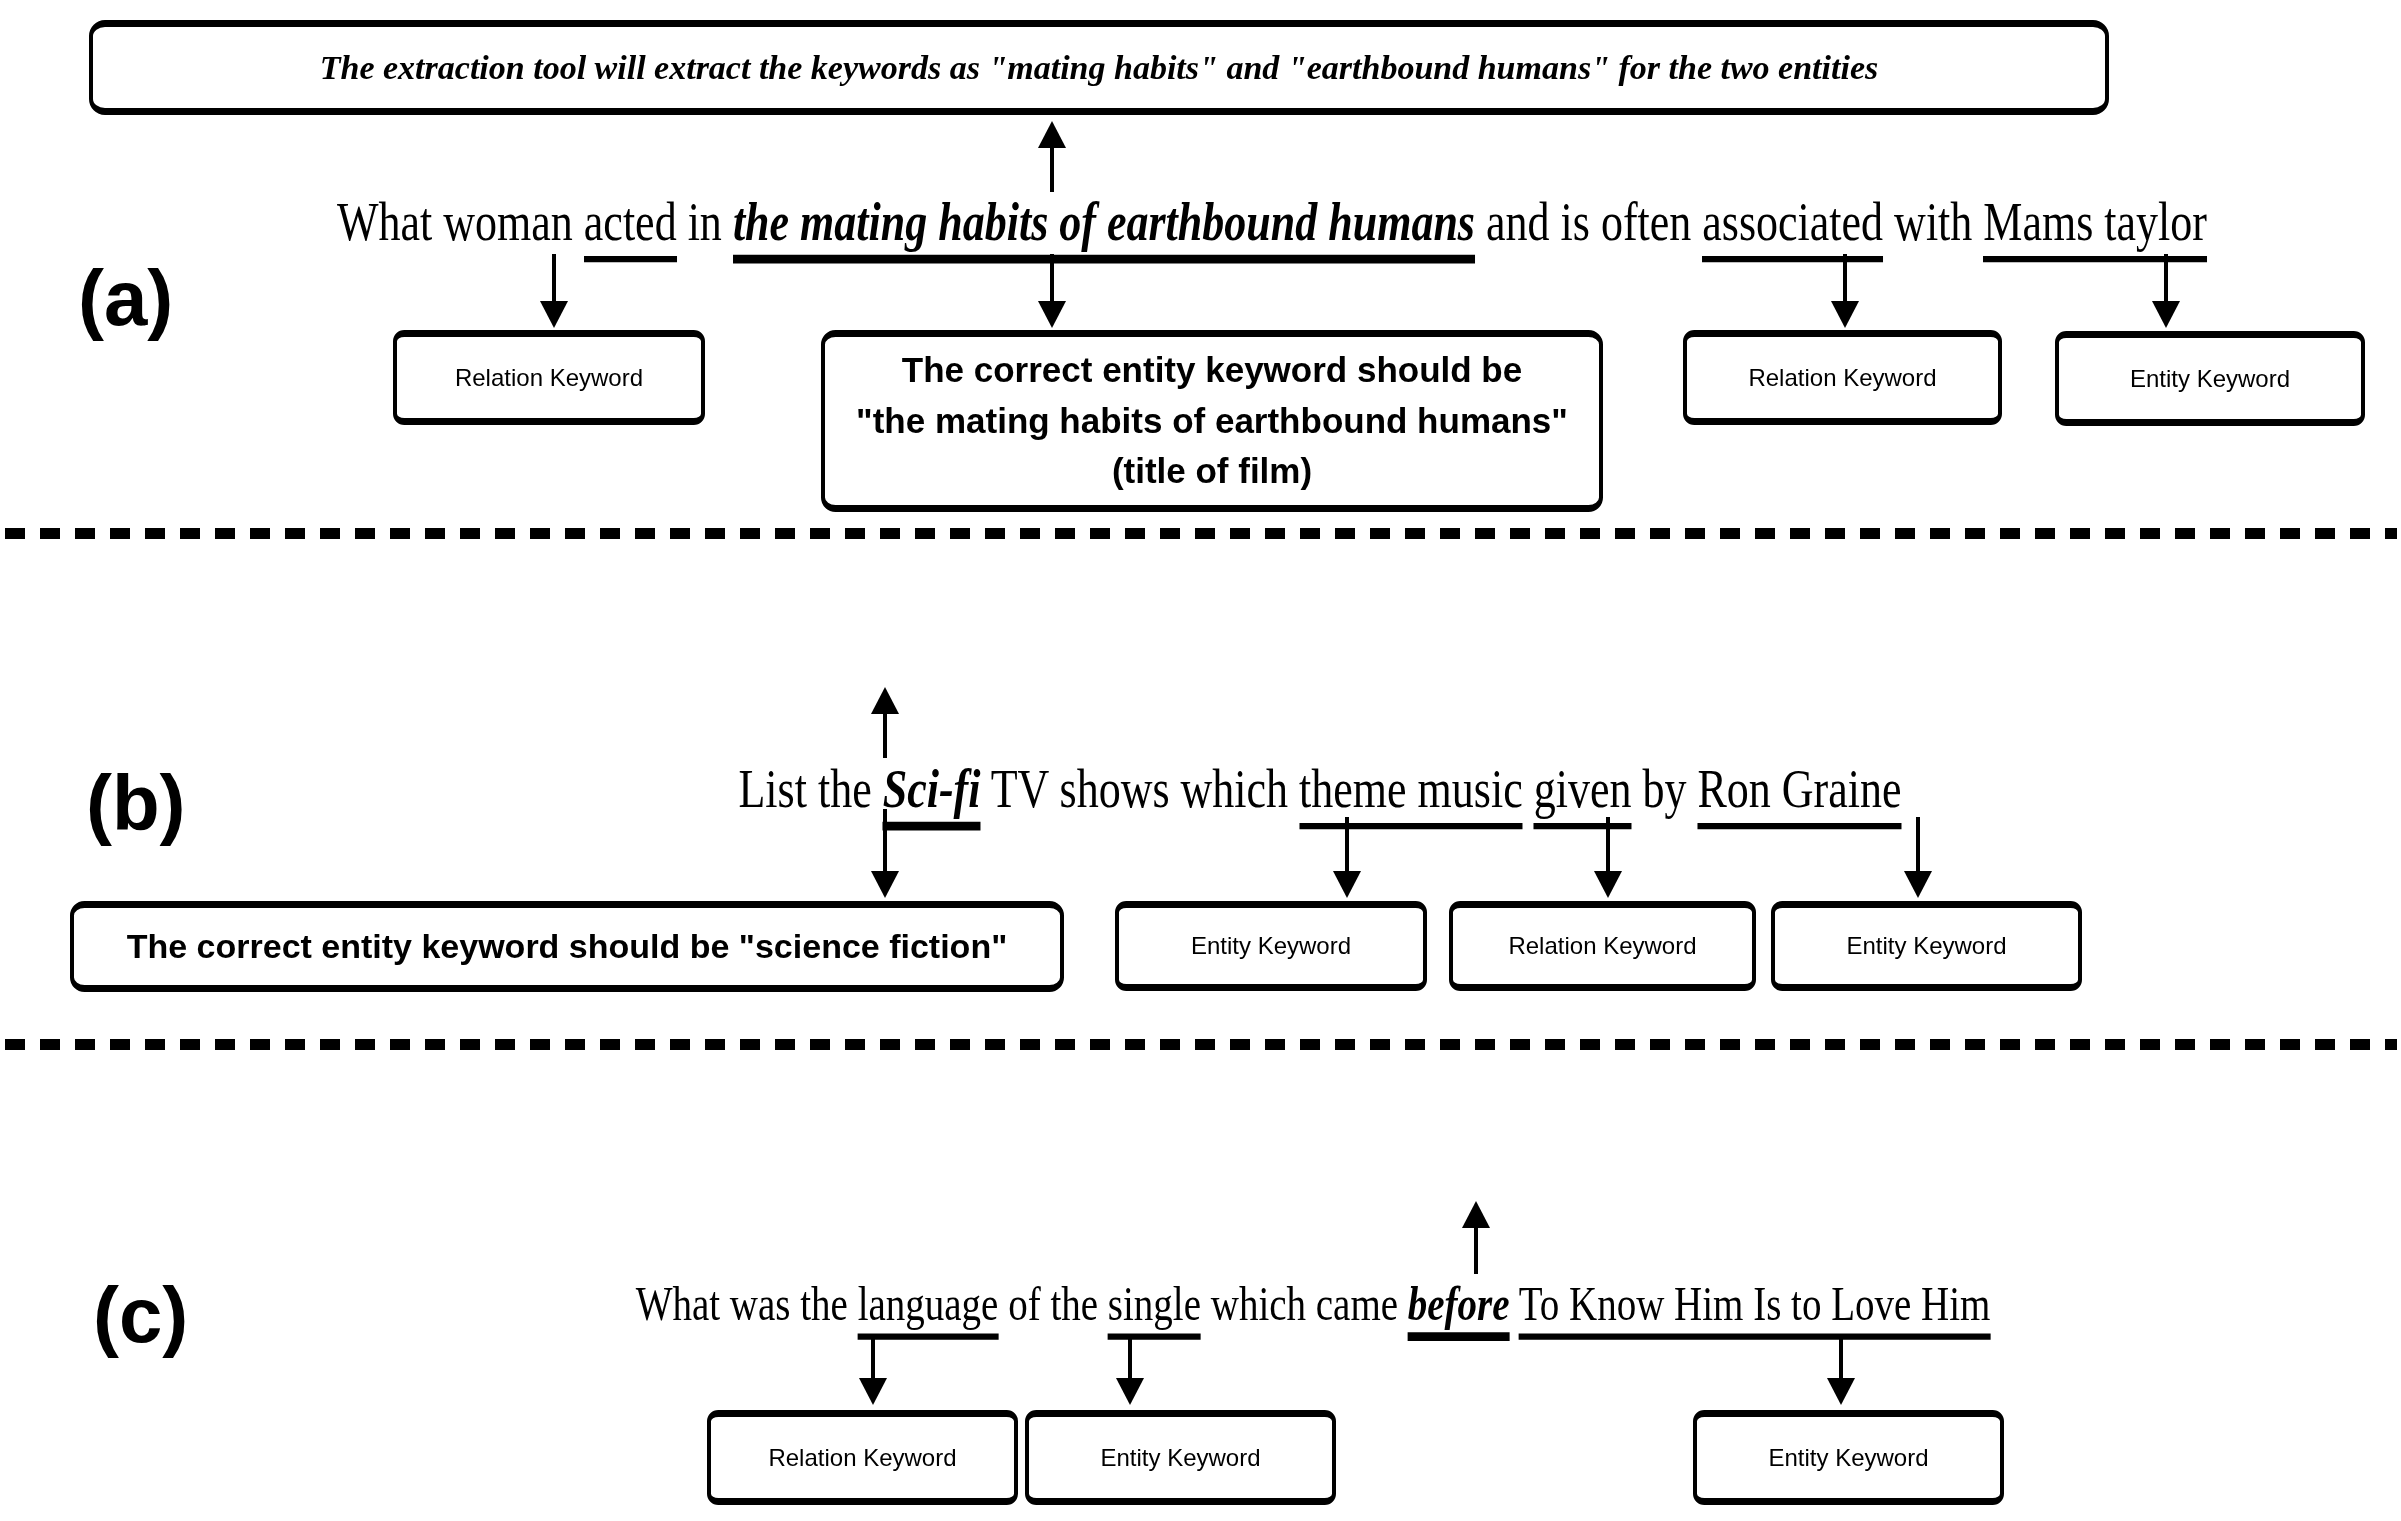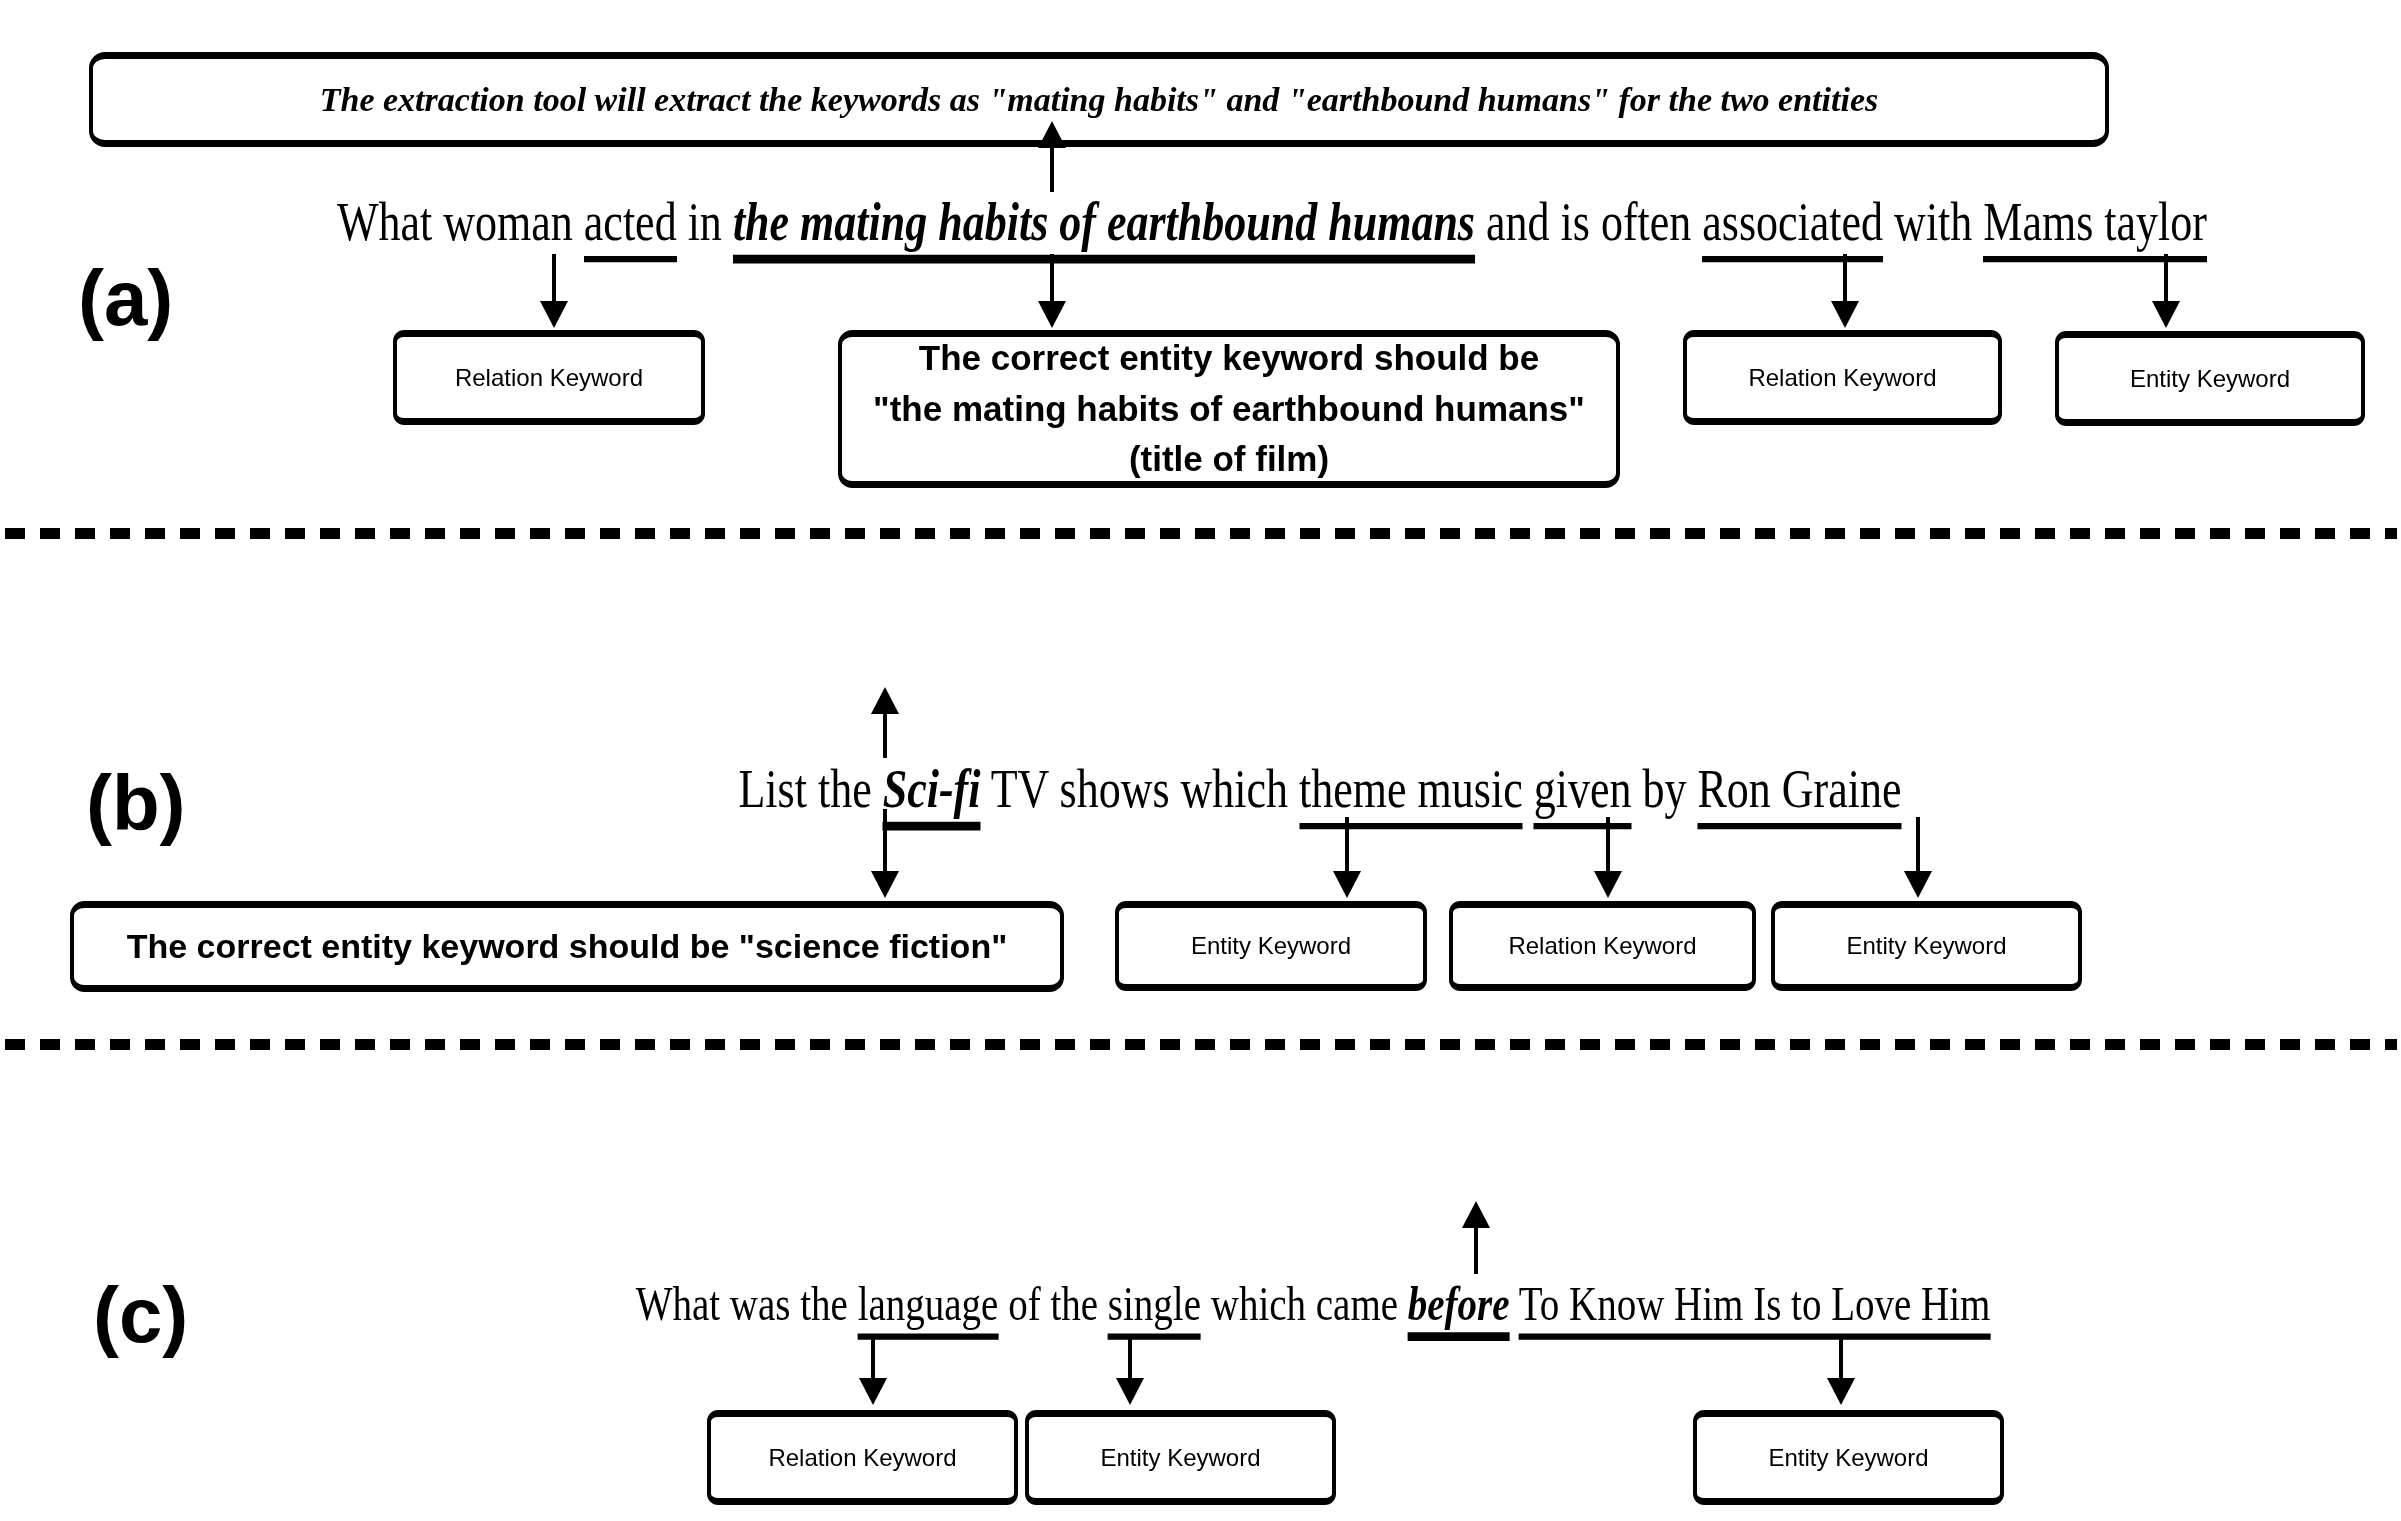--- a/index.html
+++ b/index.html
@@ -43,21 +43,20 @@
     justify-content: center;
     text-align: center;
     overflow: hidden;
   }
   .callout {
     border-radius: 16px;
     font-weight: 700;
     font-style: italic;
     font-size: 34px;
     white-space: nowrap;
-    margin-top: 32px;
   }
   .callout.serif { font-family: "Liberation Serif", serif; }
   .callout.sans  { font-family: "Liberation Sans", sans-serif; }
   .kwbox {
     border-radius: 11.3px;
     font-family: "Liberation Sans", sans-serif;
     font-size: 24px;
     white-space: nowrap;
   }
   .notebox {
@@ -131,21 +130,21 @@
       </div>
     <div class="arrow down" style="left: 1845px; top: 254px; height: 74px;">
         <i class="shaft"></i>
         <i class="head"></i>
       </div>
     <div class="arrow down" style="left: 2166px; top: 254px; height: 74px;">
         <i class="shaft"></i>
         <i class="head"></i>
       </div>
 
-    <div class="box notebox" style="left: 838px; top: 330px; width: 782px; height: 158px;">
+    <div class="box notebox" style="left: 821px; top: 330px; width: 782px; height: 182px;">
         <div class="note-line">The correct entity keyword should be</div>
         <div class="note-line">"the mating habits of earthbound humans"</div>
         <div class="note-line">(title of film)</div>
       </div>
 
     <div class="box kwbox" style="left: 393px; top: 330px; width: 312px; height: 95px;">
       <span>Relation Keyword</span>
     </div>
     <div class="box kwbox" style="left: 1683px; top: 330px; width: 319px; height: 95px;">
       <span>Relation Keyword</span>

